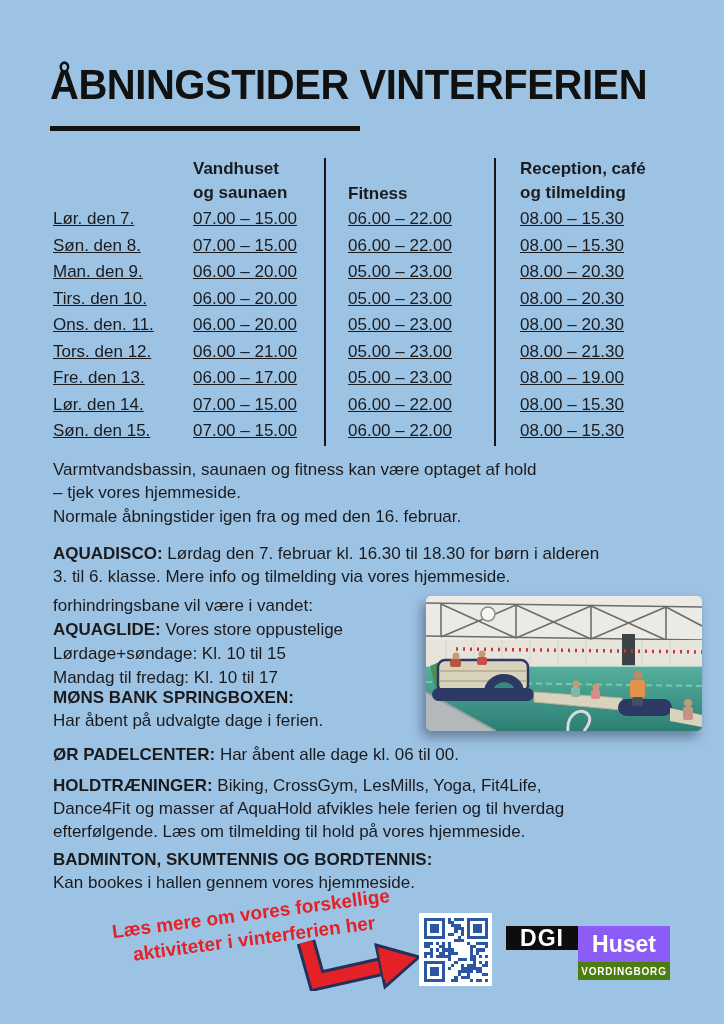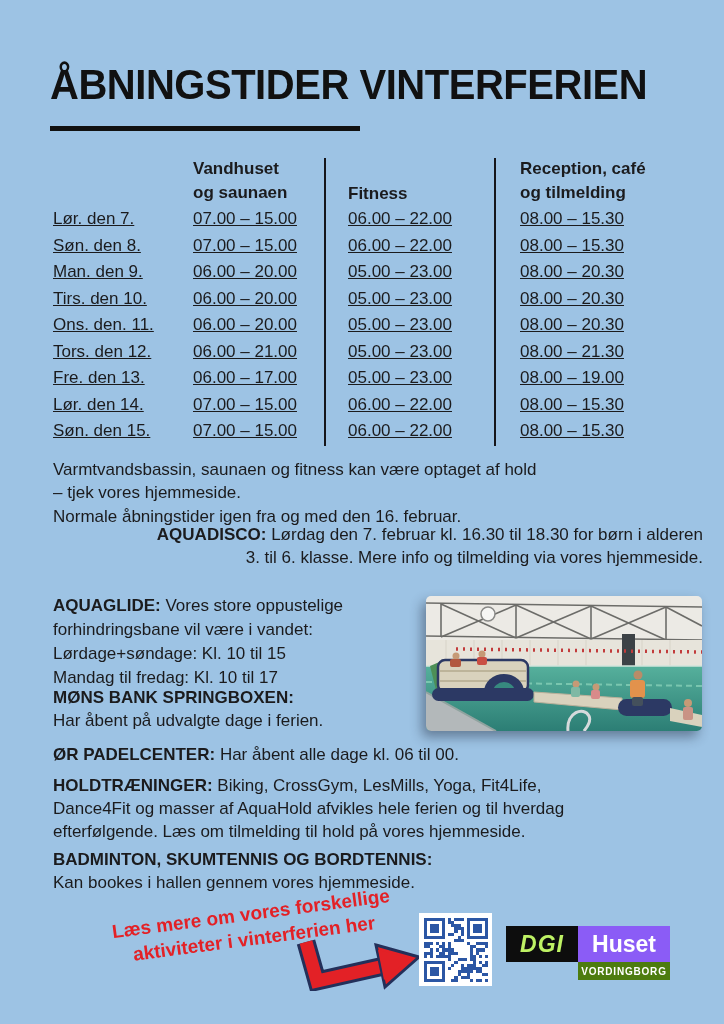--- a/index.html
+++ b/index.html
@@ -24,21 +24,21 @@
   .hcell.c2 { justify-content:flex-end; }
   .trow { display:grid; grid-template-columns:140px 155px 172px 1fr; line-height:26.5px;text-decoration:underline; }
   .vline { position:absolute; top:150px; width:2px; height:288px; background:#15151a; }
   .vline.v1 { left:324px; } .vline.v2 { left:494px; }
 
   
   .block { position:absolute; left:53px; line-height:23px; font-size:17px; }
   .block b { font-weight:800; }
   .note1 { top:450px; }
   .note2 { top:497px;text-align:center; }
-  .aquadisco { top:515px; width:650px;text-align:right; }
+  .aquadisco { top:534px; width:650px; }
   .aquaglide { top:586px; width:360px; line-height:24px; }
   .springbox { top:678px; }
   .padel { top:735px; }
   .classes { top:766px; width:650px; }
   .badminton { top:840px; }
 
   
   .photo-wrap {
     position:absolute; left:426px; top:588px; width:276px; height:135px;
     border-radius:5px; overflow:hidden; box-shadow:-4px 6px 12px rgba(30,40,60,.45);
@@ -54,23 +54,23 @@
   .arrow { position:absolute; left:292px; top:928px; width:130px; height:55px; }
   .qr {
     position:absolute; left:419px; top:905px; width:73px; height:73px;
     background:#fff; display:flex; align-items:center; justify-content:center;
   }
   .qr svg { width:64px; height:64px; }
 
   
   .logo { position:absolute; left:506px; top:918px; display:flex; align-items:flex-start; }
   .logo-dgi {
-    width:72px; height:36px; background:#0d0d0d; color:#bef264;
+    width:72px; height:24px; background:#0d0d0d; color:#ffffff;
     display:flex; align-items:center; justify-content:center;
-    font-style:italic; font-weight:800; font-size:23px; letter-spacing:1px;
+    font-weight:800; font-size:23px; letter-spacing:1px;
   }
   .logo-huset {
     width:92px; height:36px; background:#8b5cf6; color:#fff;
     display:flex; align-items:center; justify-content:center;
     font-weight:800; font-size:23px;
   }
   .logo-city {
     width:92px; height:18px; background:#4d7c0f; color:#fff;
     display:flex; align-items:center; justify-content:center;
     font-weight:700; font-size:10px; letter-spacing:0.8px;
@@ -167,22 +167,22 @@
   <div class="block note2">
     <div>Normale åbningstider igen fra og med den 16. februar.</div>
   </div>
 
   <div class="block aquadisco">
     <div><b>AQUADISCO:</b> <span>Lørdag den 7. februar kl. 16.30 til 18.30 for børn i alderen</span></div>
     <div>3. til 6. klasse. Mere info og tilmelding via vores hjemmeside.</div>
   </div>
 
   <div class="block aquaglide">
+    <div>forhindringsbane vil være i vandet:</div>
     <div><b>AQUAGLIDE:</b> <span>Vores store oppustelige</span></div>
-    <div>forhindringsbane vil være i vandet:</div>
     <div>Lørdage+søndage: Kl. 10 til 15</div>
     <div>Mandag til fredag: Kl. 10 til 17</div>
   </div>
 
   <div class="block springbox">
     <div><b>MØNS BANK SPRINGBOXEN:</b></div>
     <div>Har åbent på udvalgte dage i ferien.</div>
   </div>
 
   <div class="photo-wrap">

